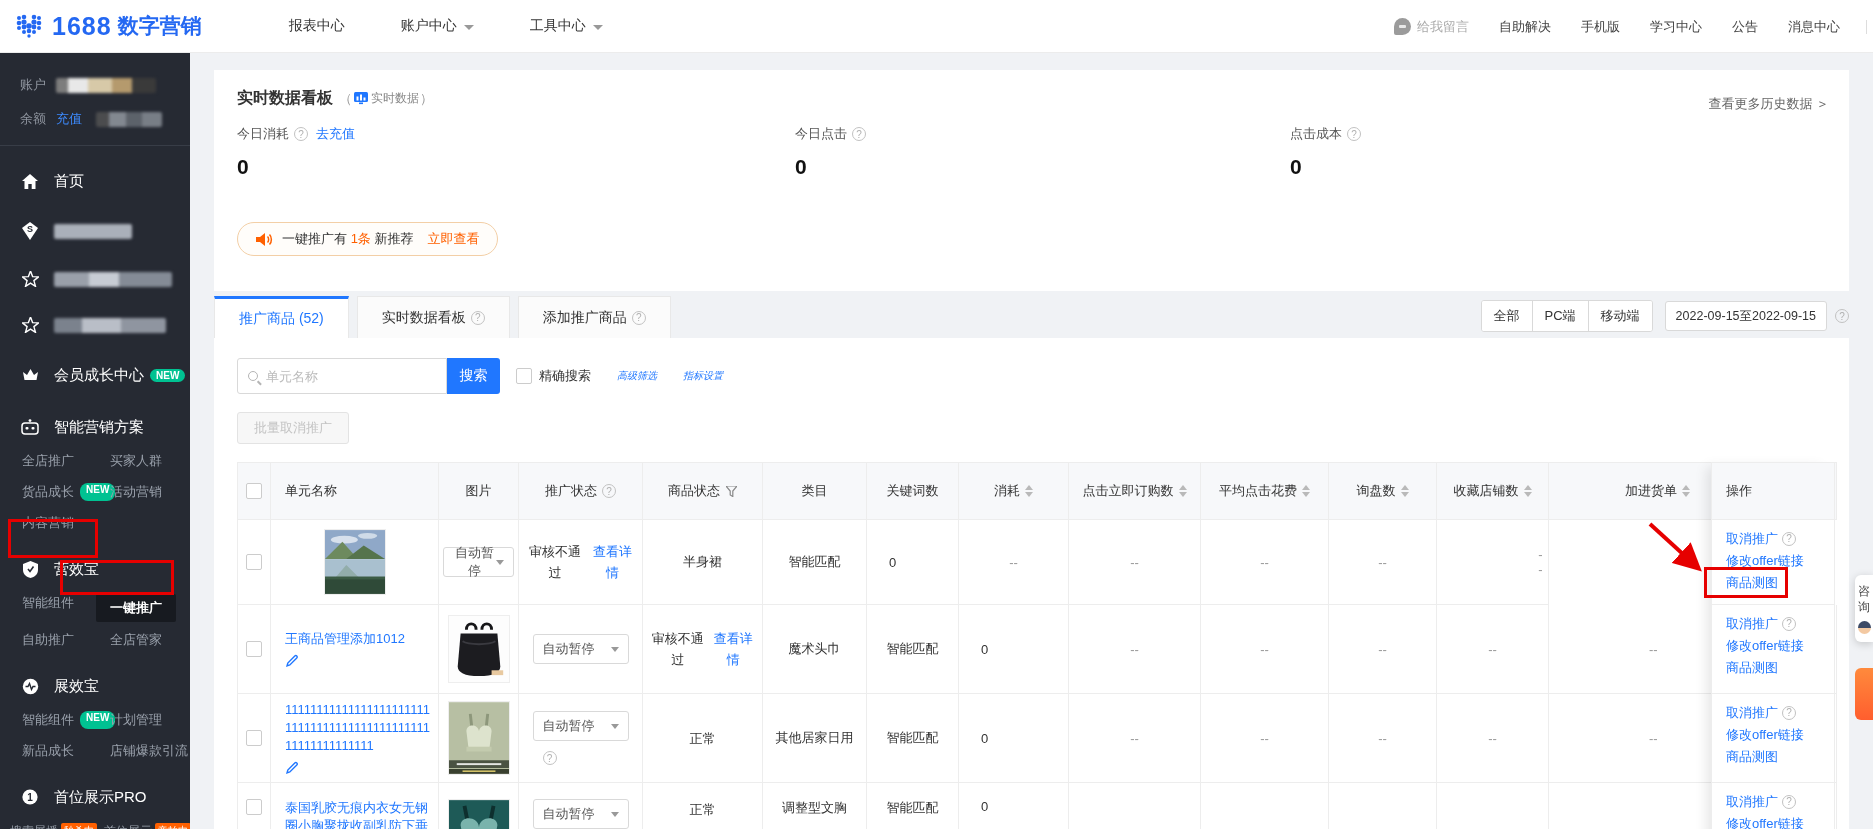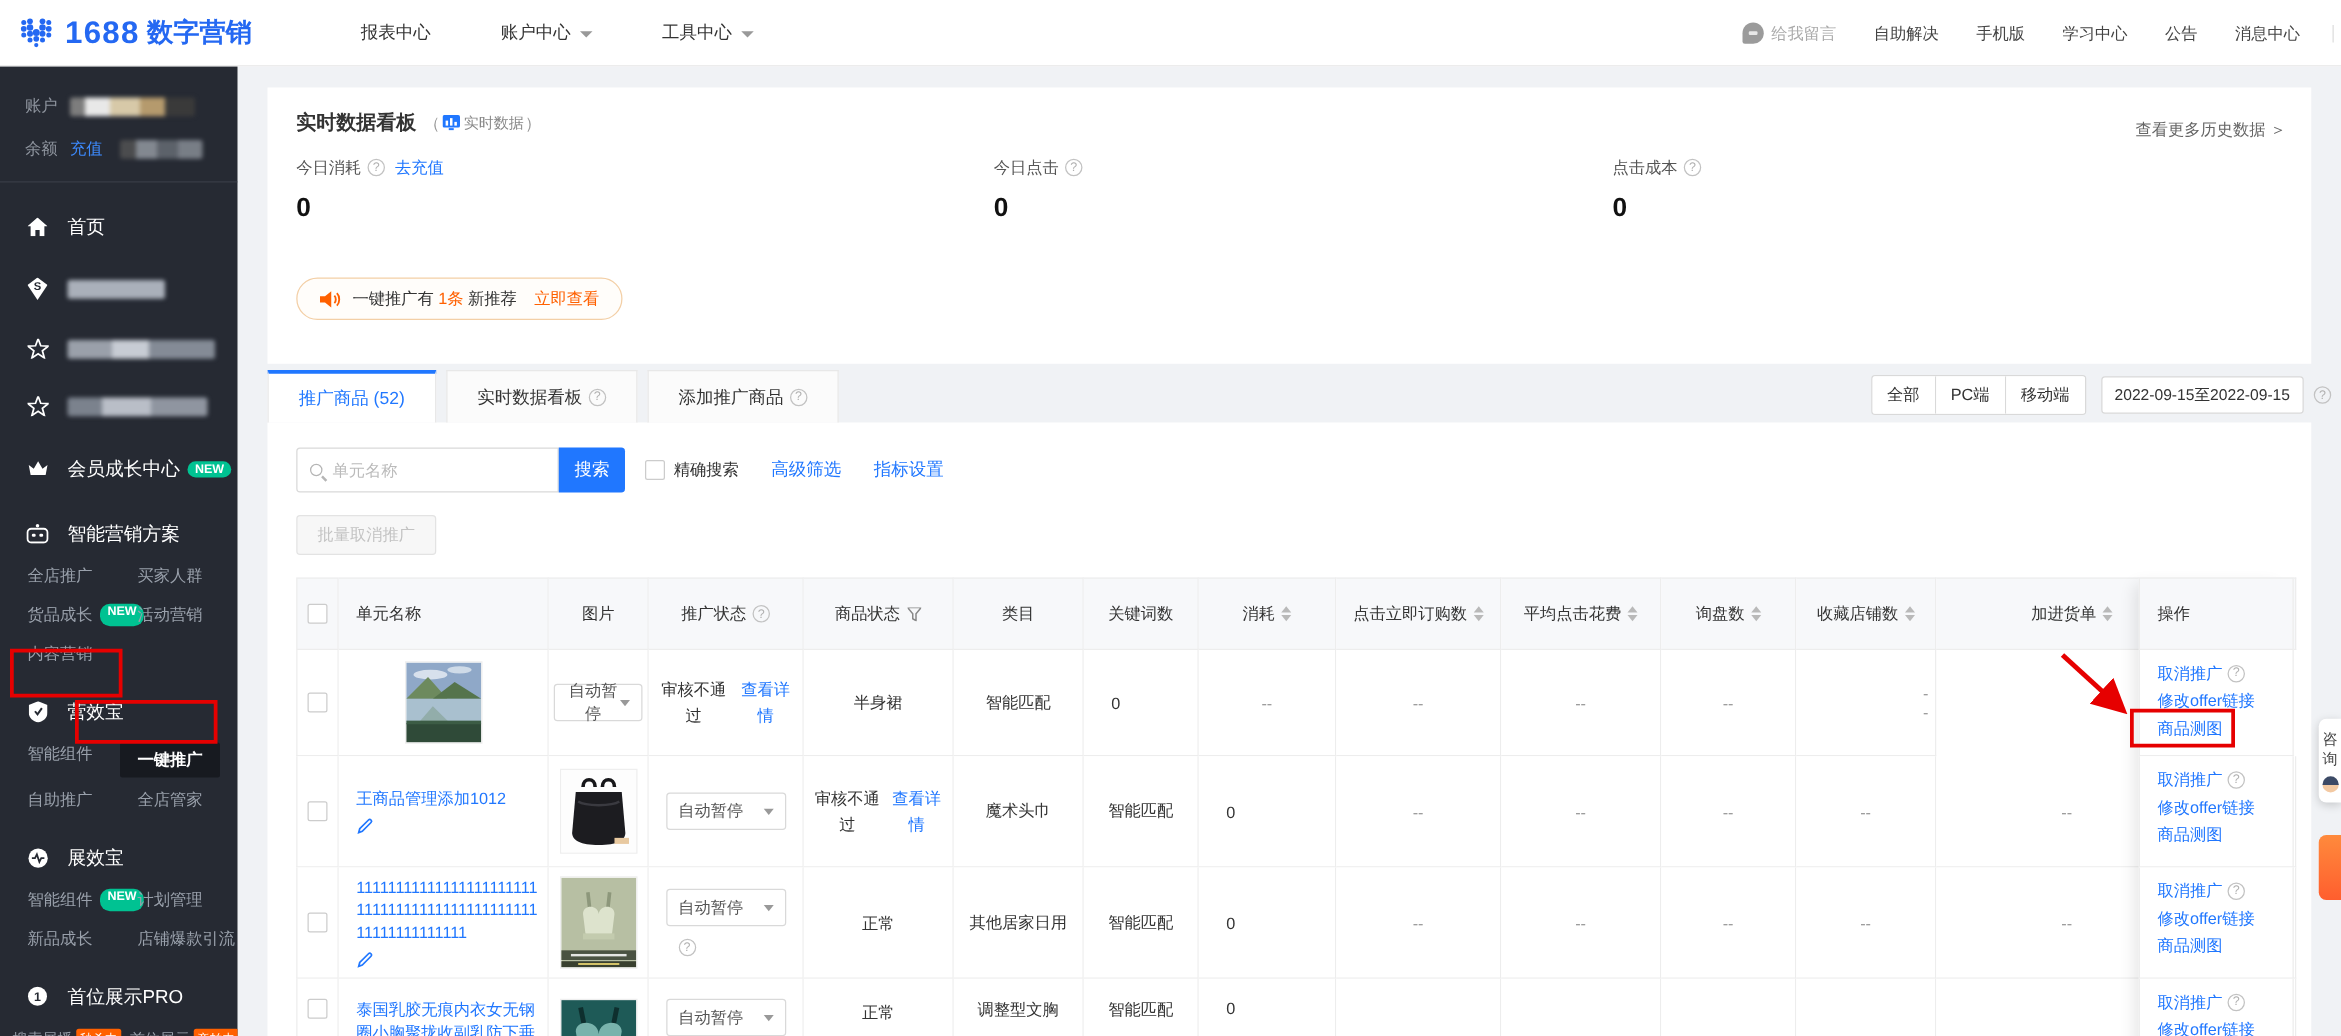--- a/index.html
+++ b/index.html
@@ -58,39 +58,39 @@
   .qicon { display:inline-flex; width:14px; height:14px; border:1px solid #c2c2c2; border-radius:50%; color:#b0b0b0; font-size:10px; align-items:center; justify-content:center; margin-left:5px; cursor:pointer; flex:none; }
   .banner { position:absolute; left:23px; top:152px; height:34px; border:1px solid #f3cfa6; background:#fffdfa; border-radius:17px; display:flex; align-items:center; padding:0 18px; font-size:13px; color:#333; cursor:pointer; white-space:nowrap; }
   .banner svg { margin-right:9px; }
   .orange { color:#ff6000; }
   .banner-action { color:#ff6000; margin-left:14px; cursor:pointer; }
 
   
   .tabs-row { position:absolute; left:214px; top:296px; height:42px; display:flex; z-index:6; }
   .tab { height:42px; display:flex; align-items:center; padding:0 24px; background:#fbfbfb; border:1px solid #e8e8e8; border-bottom:none; margin-right:8px; font-size:14px; color:#333; cursor:pointer; white-space:nowrap; }
   .tab.active { background:#fff; color:#2077ff; border-top:3px solid #2077ff; border-left:1px solid #e8e8e8; border-right:1px solid #e8e8e8; }
-  .filters { position:absolute; top:300px; right:8px; display:flex; align-items:center; z-index:6; }
+  .filters { position:absolute; top:300px; right:24px; display:flex; align-items:center; z-index:6; }
   .seg { display:flex; border:1px solid #d9d9d9; border-radius:3px; overflow:hidden; background:#fff; }
   .seg .seg-btn { padding:0 12px; height:30px; line-height:30px; font-size:13px; color:#333; cursor:pointer; border-right:1px solid #d9d9d9; background:#fff; }
   .seg .seg-btn:last-child { border-right:none; }
   .datebox { margin-left:12px; height:30px; line-height:28px; border:1px solid #d9d9d9; border-radius:3px; background:#fff; padding:0 10px; font-size:12.5px; color:#333; cursor:pointer; white-space:nowrap; }
   .filters .qicon { margin-left:8px; }
 
   
   .table-card { left:214px; top:338px; width:1635px; height:491px; overflow:hidden; }
   .search-row { position:absolute; left:23px; top:20px; display:flex; align-items:center; }
   .search-input { width:210px; height:36px; border:1px solid #d9d9d9; border-radius:3px 0 0 3px; display:flex; align-items:center; padding:0 10px; background:#fff; }
   .mag { width:10px; height:10px; border:1.6px solid #b5b5b5; border-radius:50%; position:relative; flex:none; }
   .mag::after { content:""; position:absolute; width:5px; height:1.6px; background:#b5b5b5; transform:rotate(45deg); left:8px; top:10px; }
   .search-input input { border:none; outline:none; font-size:13px; color:#333; margin-left:8px; width:160px; font-family:inherit; background:transparent; }
   .search-input input::placeholder { color:#bbb; }
   .search-btn { width:53px; height:36px; background:#2077ff; color:#fff; font-size:14px; border:none; border-radius:0 3px 3px 0; cursor:pointer; font-family:inherit; }
   .chk { width:16px; height:16px; border:1px solid #ccc; border-radius:2px; background:#fff; margin-left:16px; cursor:pointer; flex:none; }
   .chk-label { font-size:13px; color:#333; margin-left:7px; }
-  .blue-link { color:#2077ff; font-size:14px; cursor:pointer; margin-left:26px; white-space:nowrap; }
+  .blue-link { color:#2077ff; font-size:10px; cursor:pointer; margin-left:26px; white-space:nowrap;font-style:italic; }
   .batch-btn { position:absolute; left:23px; top:74px; height:32px; padding:0 16px; background:#f7f7f7; border:1px solid #e3e3e3; border-radius:3px; color:#c3c3c3; font-size:13px; cursor:not-allowed; font-family:inherit; }
 
   
   .tbl { position:absolute; left:23px; top:124px; width:1600px; }
   .trow { display:grid; grid-template-columns:34px 168px 80px 124px 120px 104px 92px 110px 132px 128px 108px 112px 288px; }
   .tcell { border-right:1px solid #ededed; border-bottom:1px solid #ededed; font-size:13px; color:#333; display:flex; align-items:center; justify-content:center; text-align:center; padding:4px; overflow:hidden; }
   .trow .tcell:first-child { border-left:1px solid #ededed; }
   .thead .tcell { background:#f7f8fa; border-top:1px solid #ededed; height:58px; color:#333; }
   .thead .name-c, .tbody .name-c { justify-content:flex-start; text-align:left; padding-left:14px; }
   .tbody .tcell { background:#fff; }

